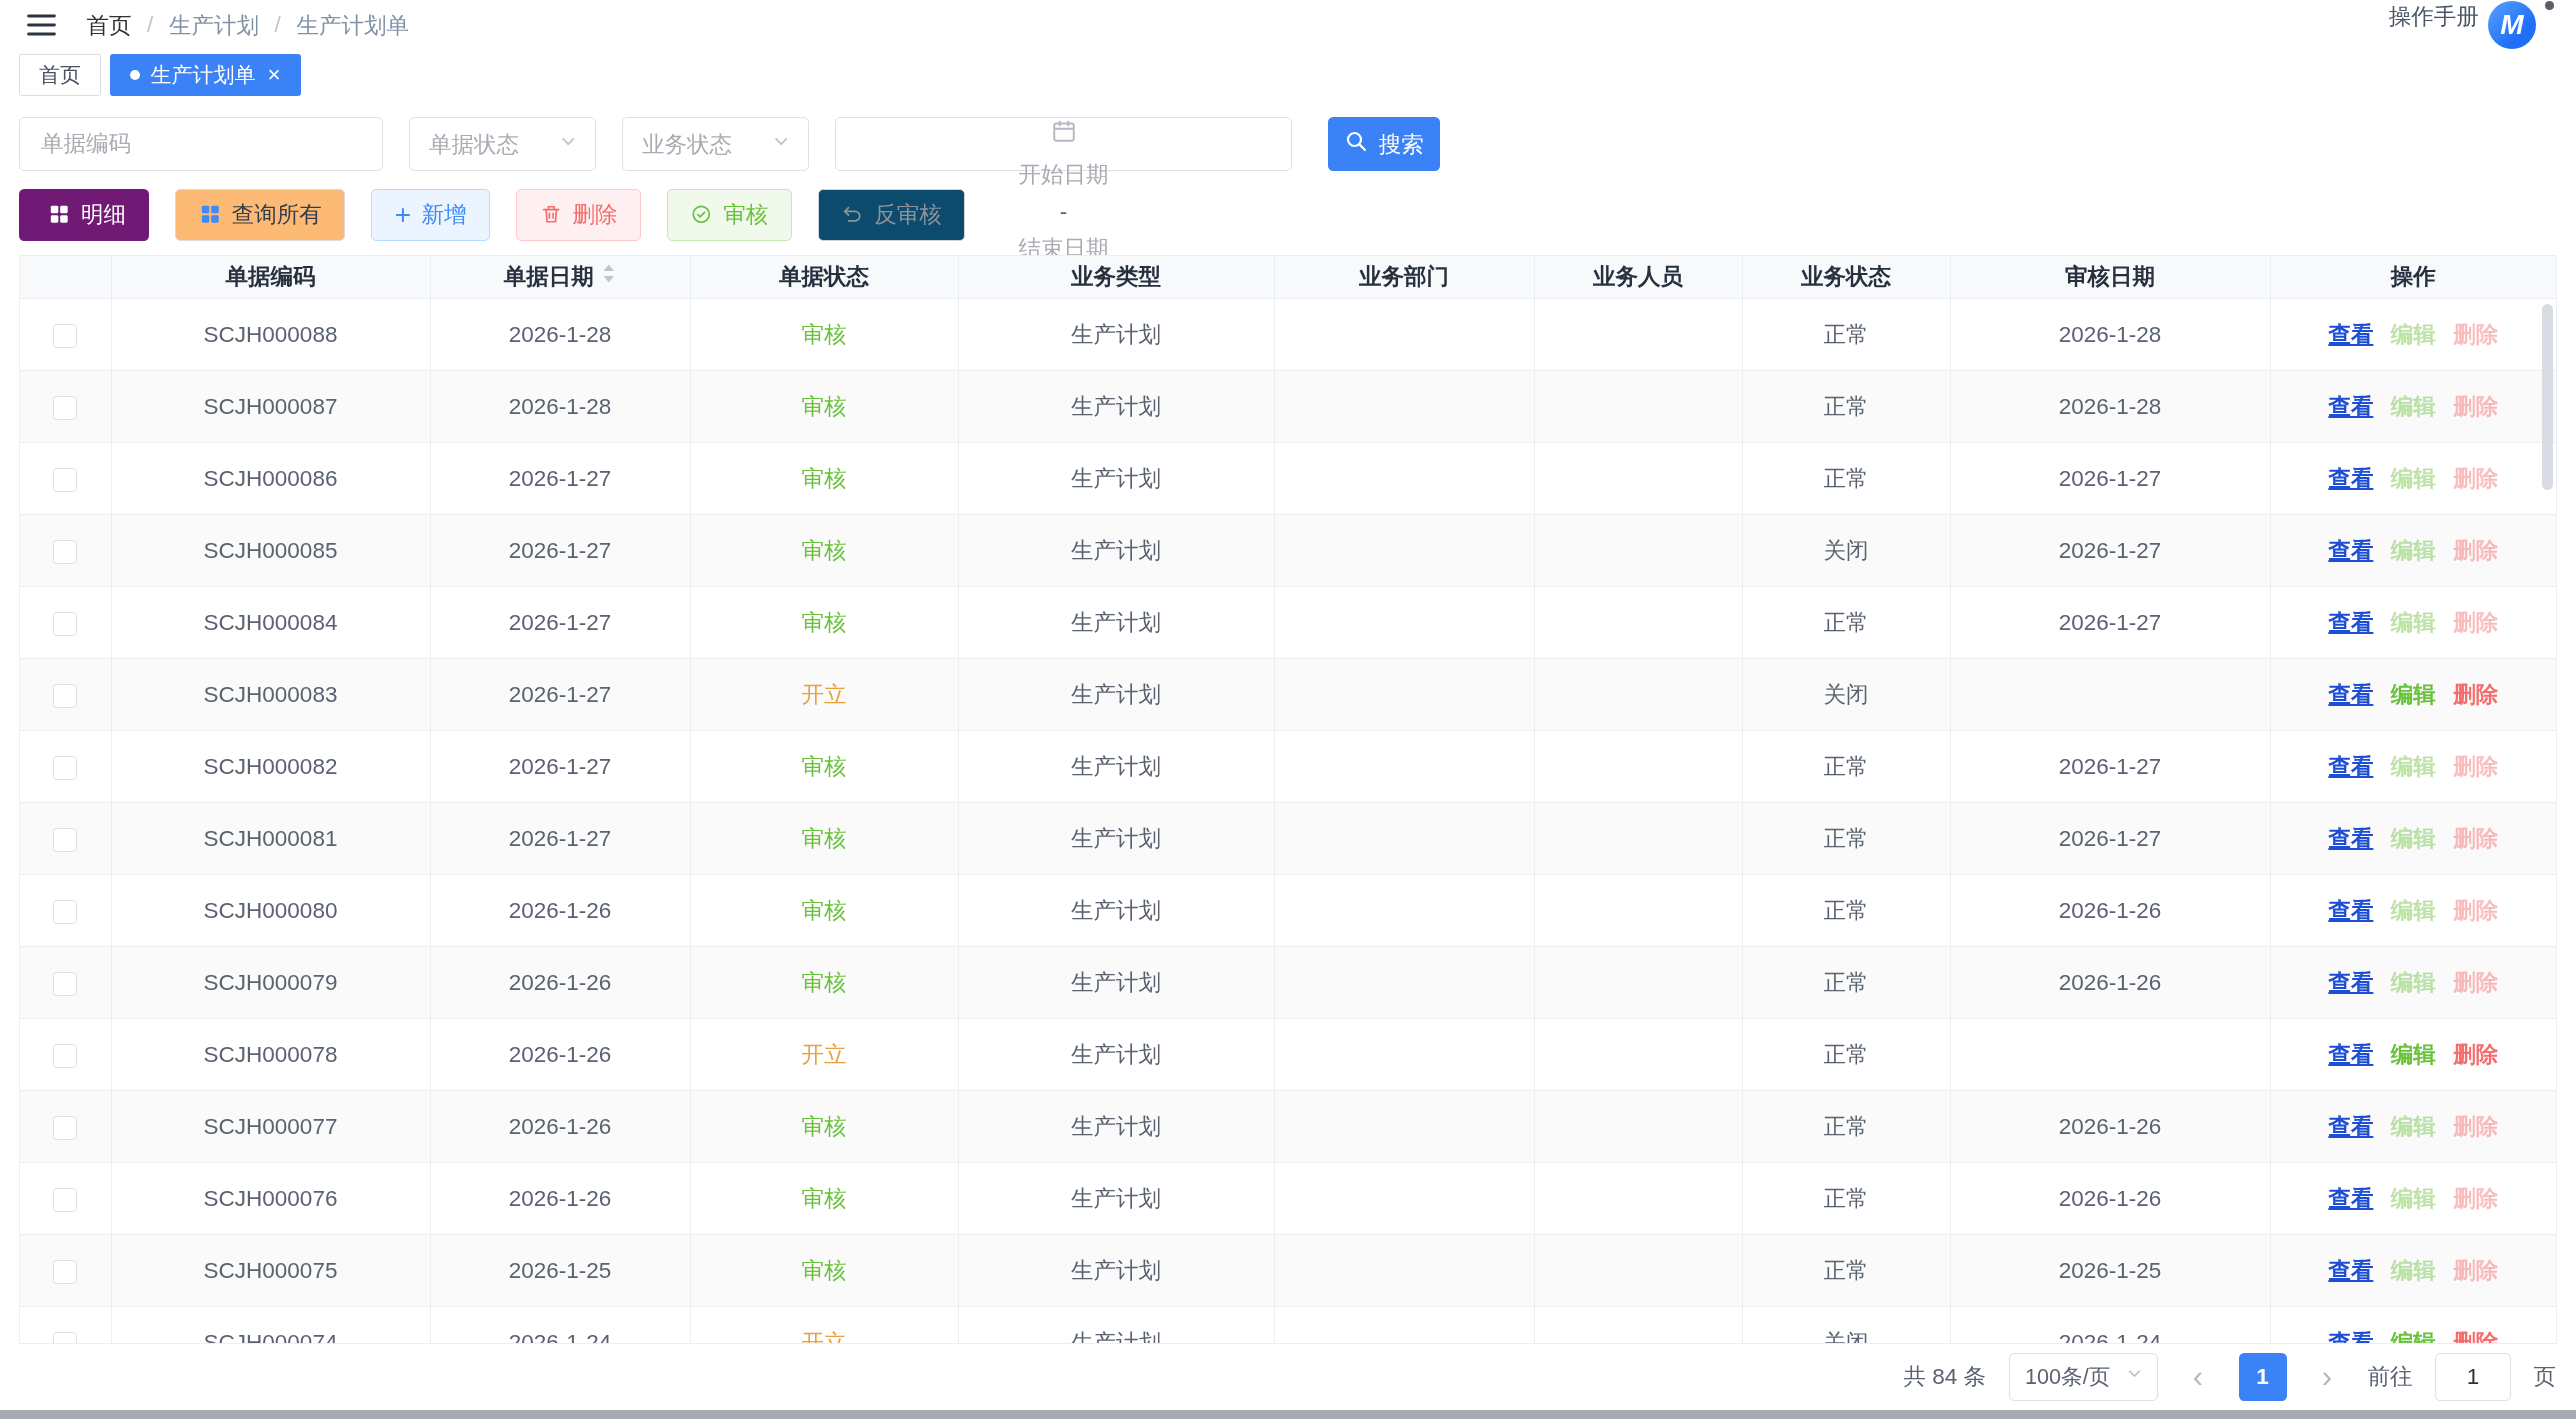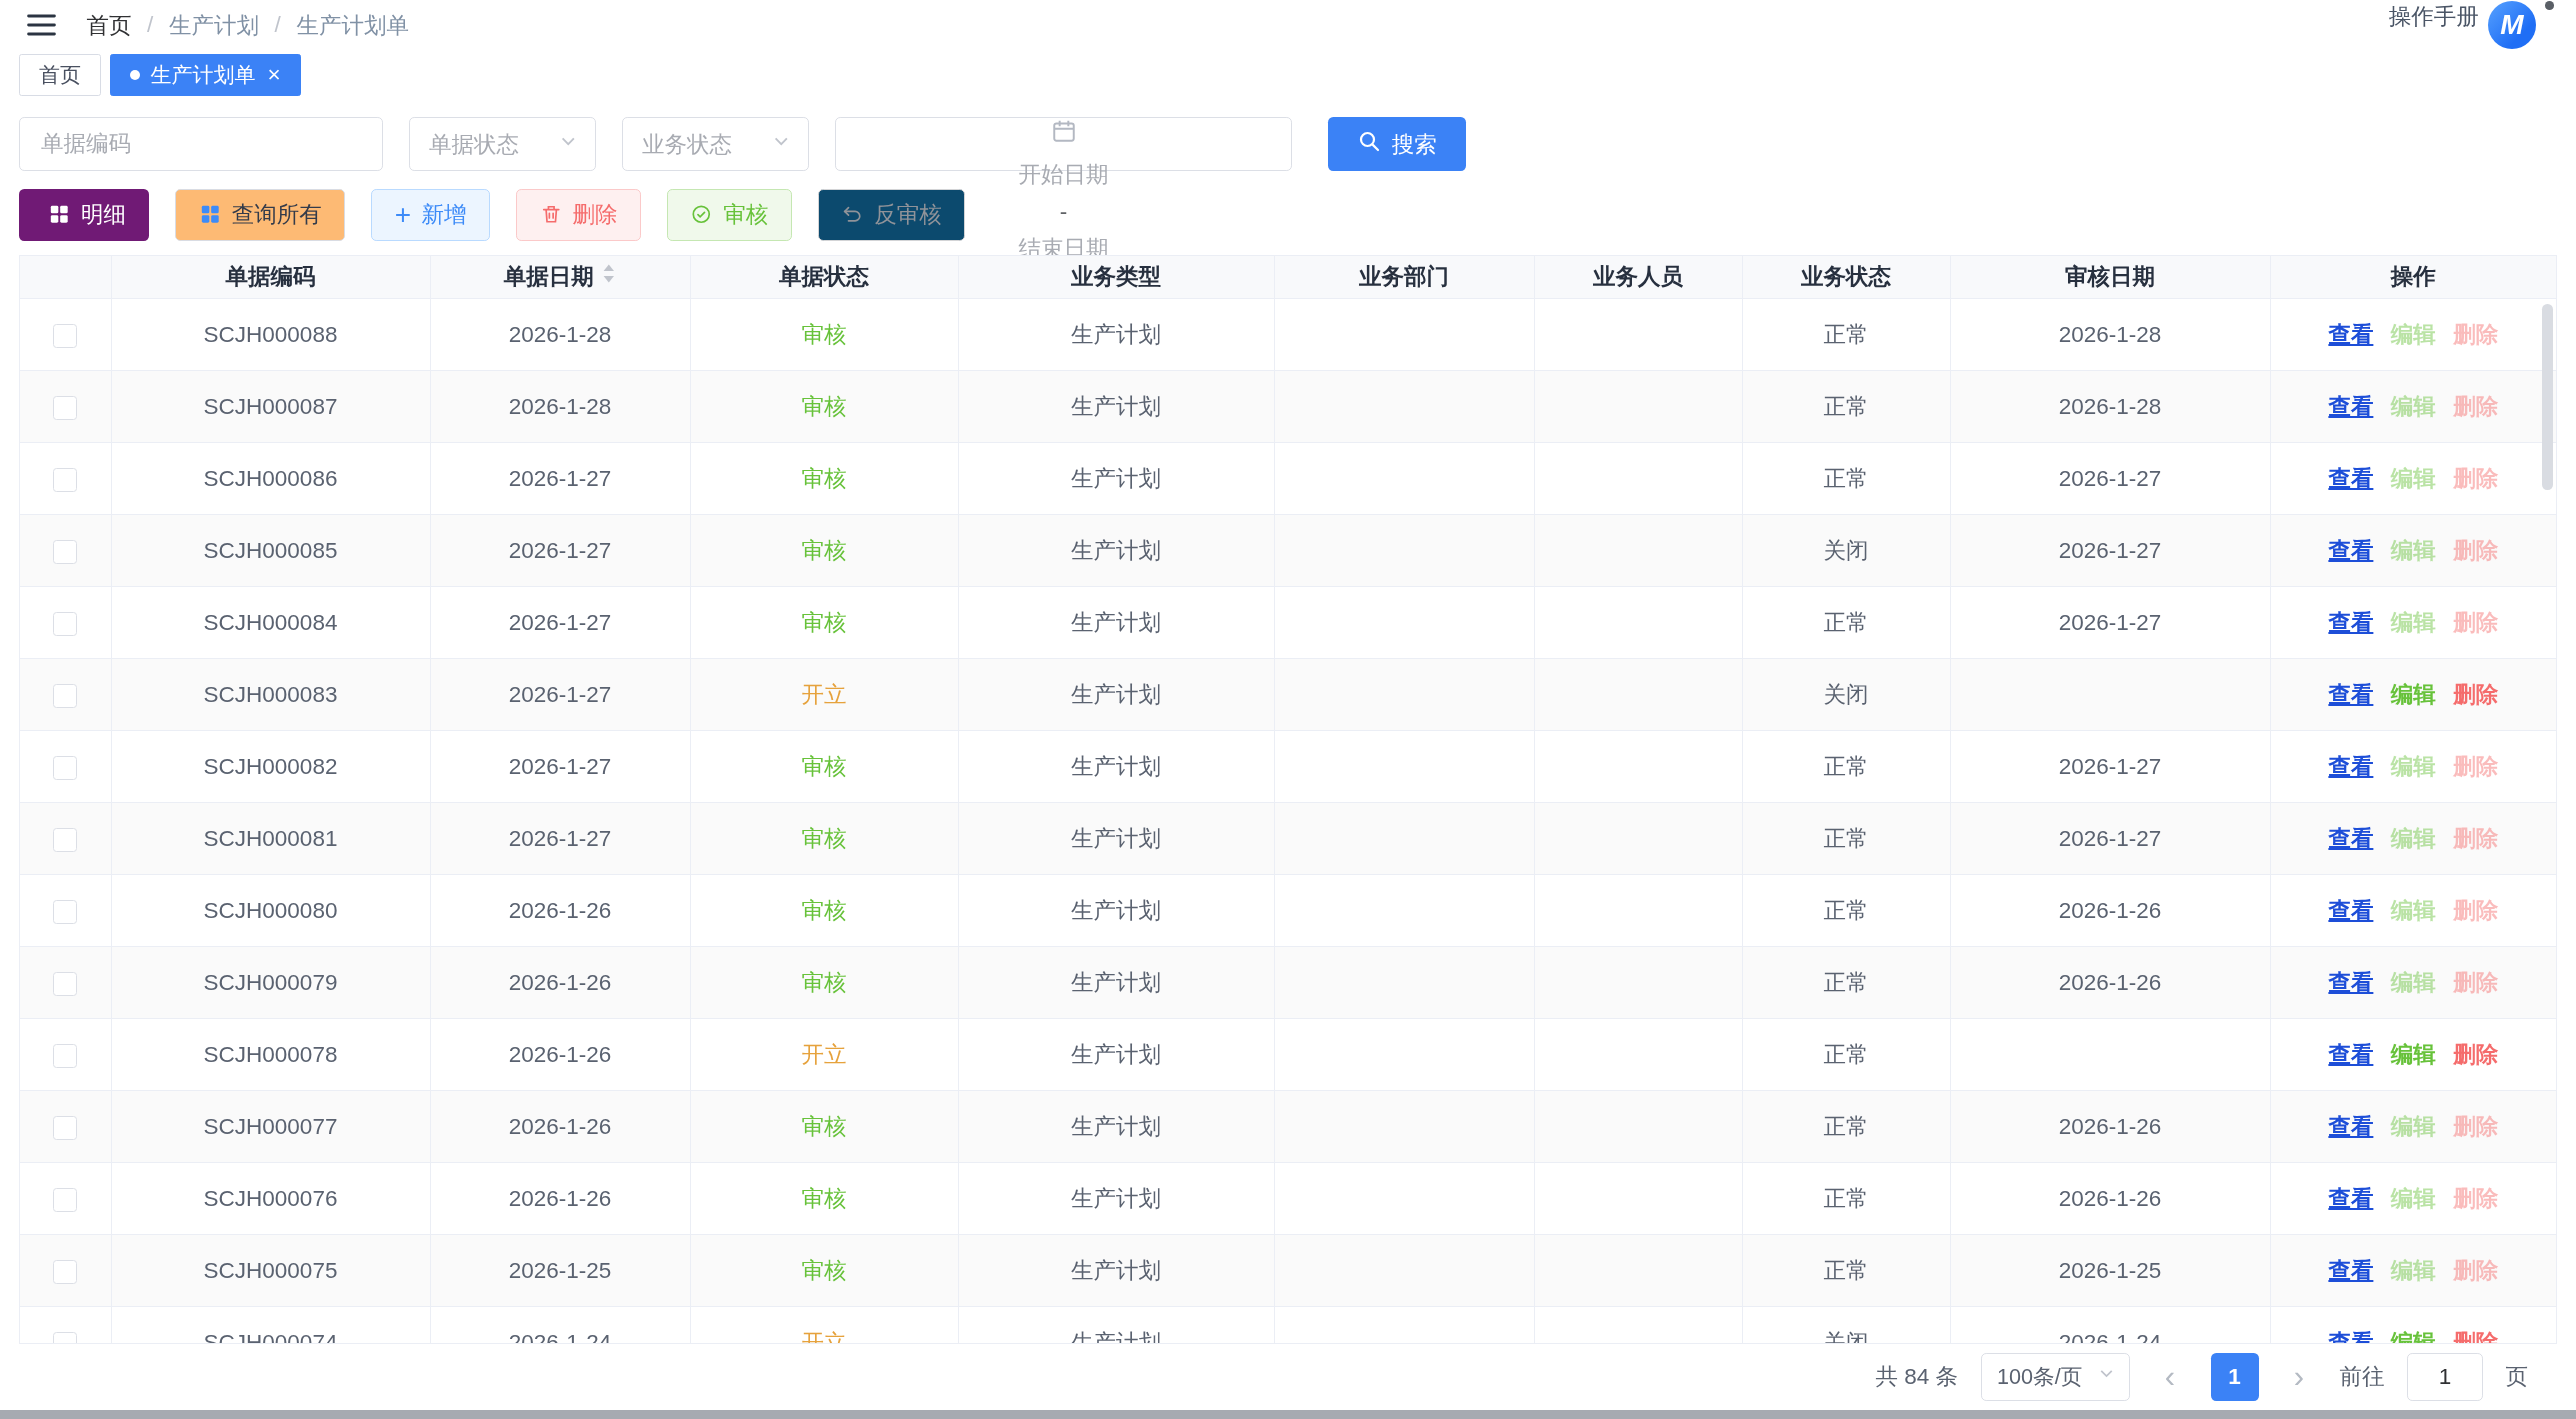--- a/index.html
+++ b/index.html
@@ -33,21 +33,21 @@
 
   
   .filters { display: flex; align-items: center; gap: 26px; padding: 0 19px; margin-top: 17.3px; flex: 0 0 auto; height: 54px; }
   .text-input { width: 364px; height: 54px; border: 0.9px solid #dcdfe6; border-radius: 5.2px; padding: 0 21px; font-size: 22.5px; color: #303133; outline: none; font-family: inherit; }
   .text-input::placeholder { color: #a8abb2; }
   .select { height: 54px; border: 0.9px solid #dcdfe6; border-radius: 5.2px; display: flex; align-items: center; justify-content: space-between; padding: 0 15.6px 0 19px; font-size: 22.5px; color: #a8abb2; cursor: pointer; background: #fff; }
   .w-select { width: 187px; }
   .daterange { width: 457px; height: 54px; border: 0.9px solid #dcdfe6; border-radius: 5.2px; display: flex; align-items: center; padding: 0 19px; gap: 8.7px; font-size: 22.5px; color: #a8abb2; background: #fff; flex-direction: column; }
   .daterange .ph { flex: 1; text-align: center; }
   .daterange .dsep { color: #606266; }
-  .btn-search { height: 54px; padding: 0 29px; background: #3b82f6; color: #fff; border: none; border-radius: 5.2px; font-size: 22.5px; display: flex; align-items: center; gap: 10.4px; cursor: pointer; margin-left: 10.4px; font-family: inherit; }
+  .btn-search { height: 54px; padding: 0 16px; background: #3b82f6; color: #fff; border: none; border-radius: 5.2px; font-size: 22.5px; display: flex; align-items: center; gap: 10.4px; cursor: pointer; margin-left: 10.4px; font-family: inherit; }
 
   
   .toolbar { display: flex; align-items: center; gap: 26px; padding: 0 19px; margin-top: 17.3px; flex: 0 0 auto; height: 52px; }
   .btn { height: 52px; padding: 0 22.5px; border-radius: 5.2px; font-size: 22.5px; display: flex; align-items: center; gap: 10.4px; cursor: pointer; border: 0.9px solid transparent; font-family: inherit; background: #fff; }
   .btn .ic { display: flex; align-items: center; }
   .btn-primary { background: #701a75; color: #fff; padding-left: 28px; }
   .btn-default { background: #fdba74; border-color: #d9dce3; color: #333b4a; }
   .btn-default .ic { color: #3d8bf8; }
   .btn-soft-blue { background: #ecf5ff; border-color: #b9daff; color: #3d8bf8; }
   .btn-soft-red { background: #fef0f0; border-color: #fbc9c9; color: #f56c6c; }
@@ -68,21 +68,21 @@
   .st-orange { color: #e6a23c; }
   .th-sort { display: inline-flex; align-items: center; gap: 7px; justify-content: center; }
   .op { margin: 0 8.7px; cursor: pointer; font-weight: 600; text-decoration: none; }
   .op-view { color: #1d4ed8; text-decoration: underline; }
   .op-edit { color: #67c23a; }
   .op-del  { color: #f56c6c; }
   .op.dis  { opacity: 0.45; }
   .vscroll { position: absolute; right: 3.5px; top: 48px; width: 10.4px; height: 186px; border-radius: 5.2px; background: #d9dce2; }
 
   
-  .pagefoot { height: 66px; flex: 0 0 auto; display: flex; align-items: center; justify-content: flex-end; gap: 22.5px; padding: 0 48px; font-size: 22.5px; color: #5a6270; background: #fff; }
+  .pagefoot { height: 66px; flex: 0 0 auto; display: flex; align-items: center; justify-content: flex-end; gap: 22.5px; padding: 0 20px; font-size: 22.5px; color: #5a6270; background: #fff; }
   .pgsize { width: 149px; height: 48px; border: 0.9px solid #dcdfe6; border-radius: 5.2px; display: flex; align-items: center; justify-content: space-between; padding: 0 12px 0 15.6px; font-size: 21.6px; color: #5a6270; cursor: pointer; }
   .pg-arrow { background: none; border: none; color: #b4bac3; font-size: 31px; line-height: 1; width: 36px; cursor: pointer; font-family: inherit; }
   .pg-num { min-width: 48px; height: 48px; background: #3b82f6; color: #fff; border: none; border-radius: 5.2px; font-size: 22.5px; font-weight: 600; cursor: pointer; font-family: inherit; }
   .goto-input { width: 76px; height: 48px; border: 0.9px solid #dcdfe6; border-radius: 5.2px; text-align: center; font-size: 22.5px; color: #303133; outline: none; font-family: inherit; }
   .window-edge { height: 10.4px; flex: 0 0 auto; background: #a6aab1; }
 </style>
 </head>
 <body>
 
 <div class="page">

